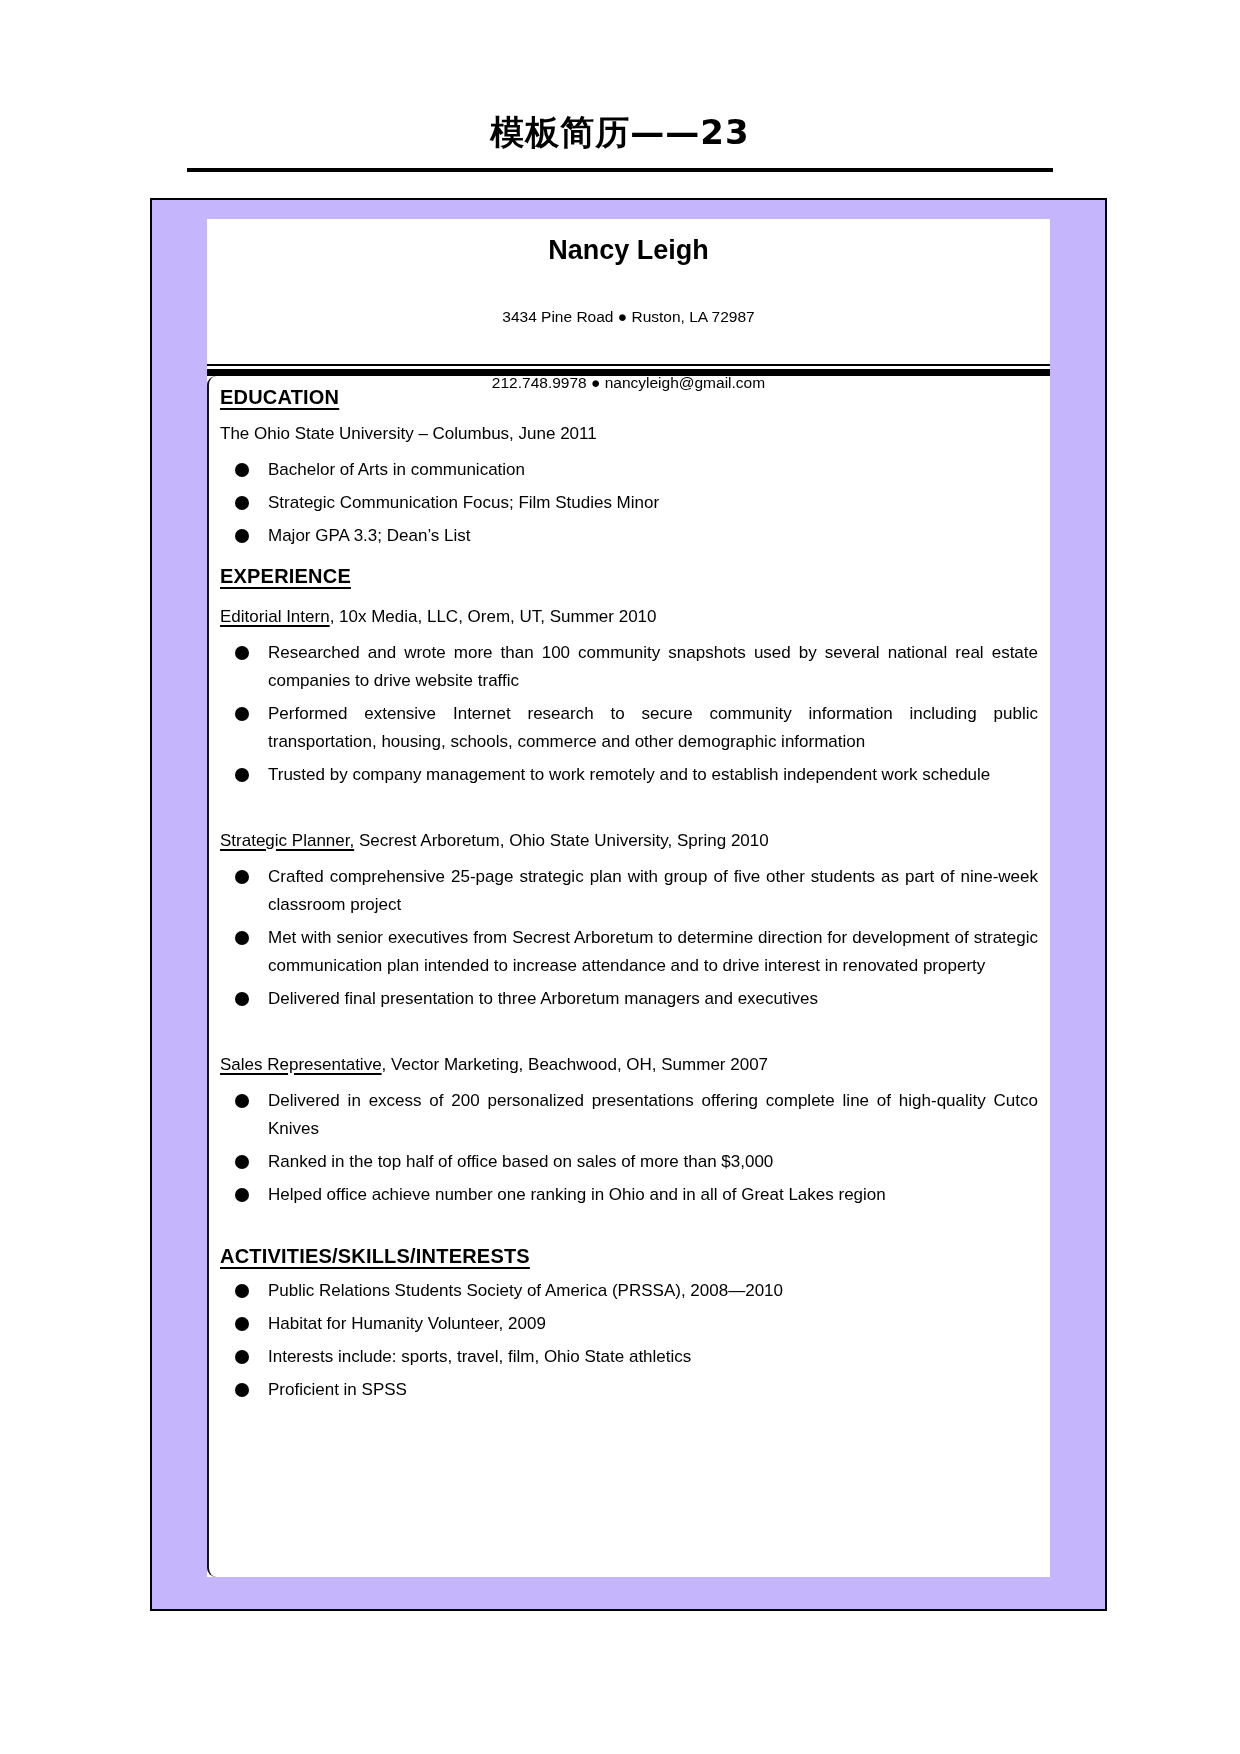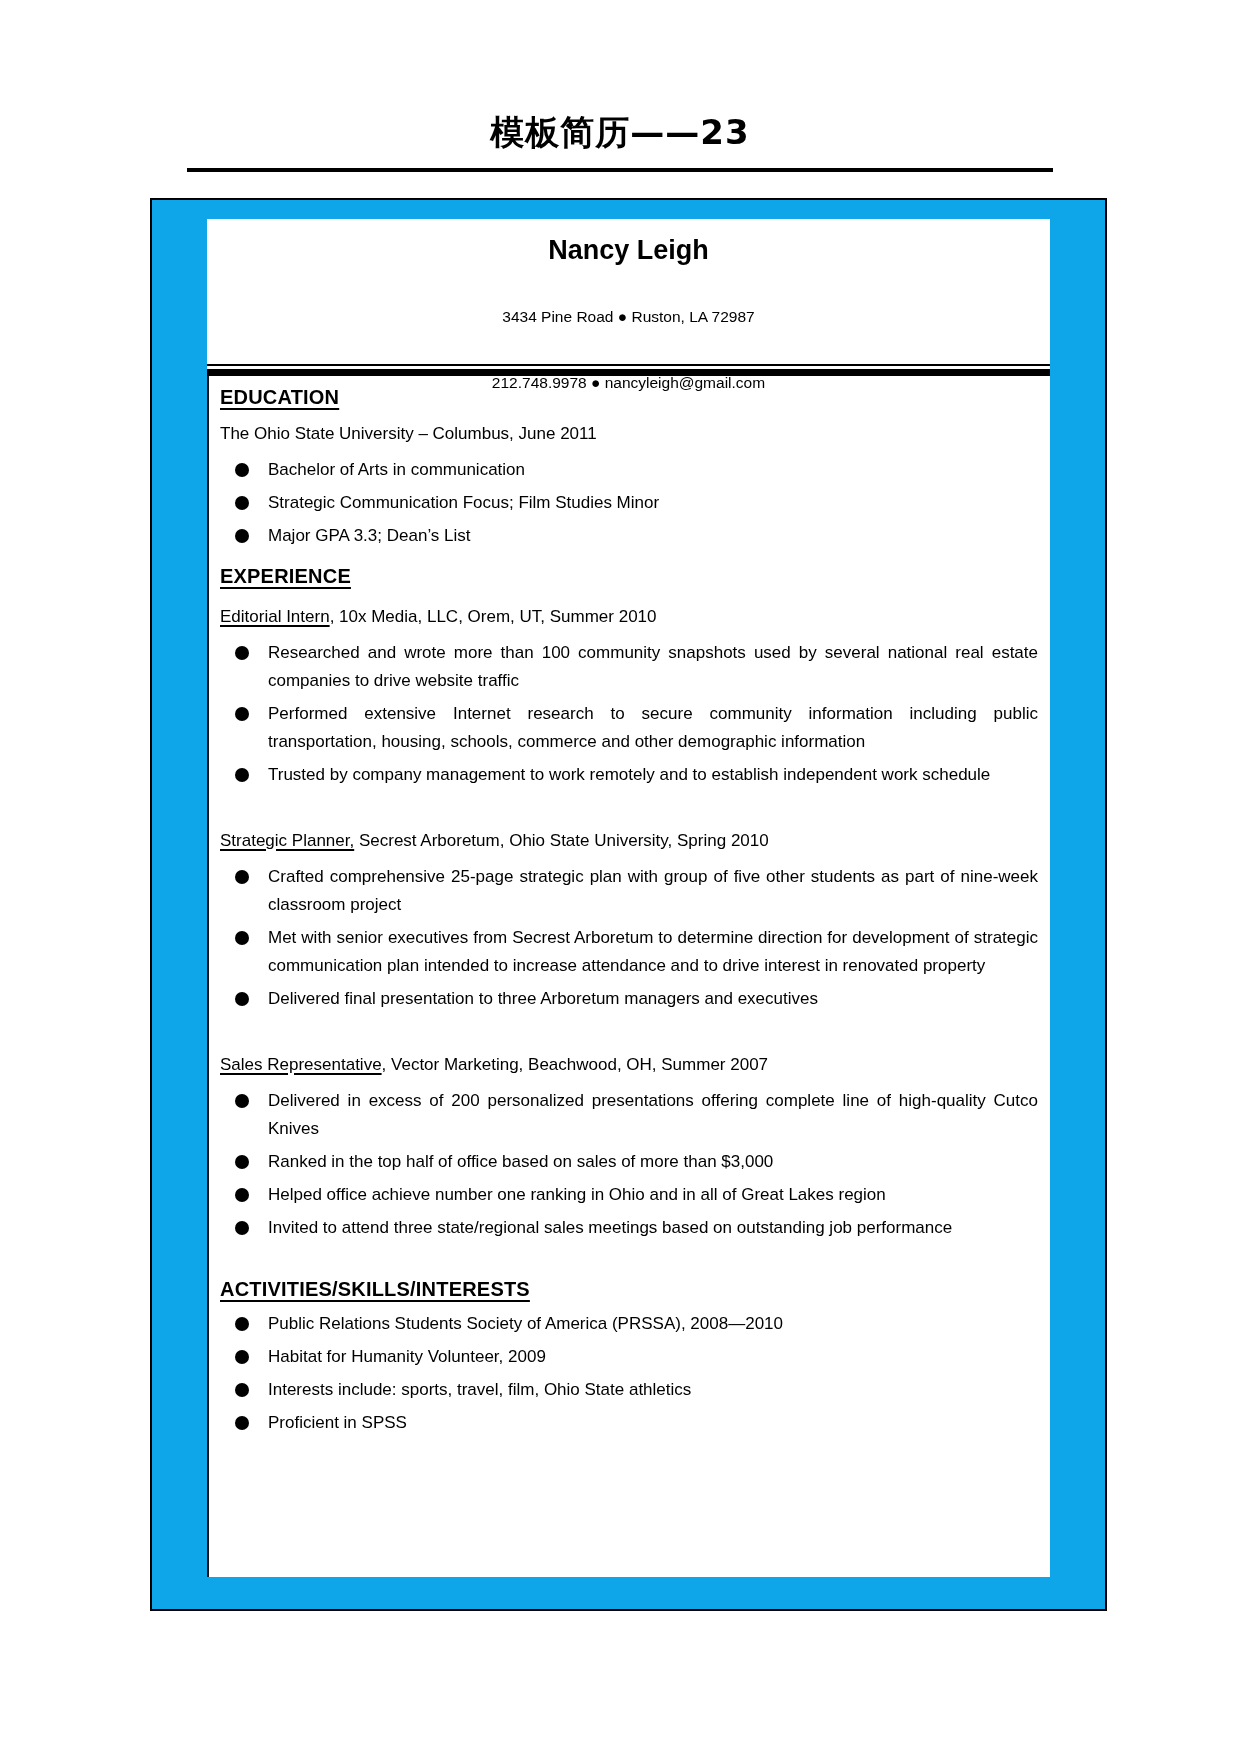--- a/index.html
+++ b/index.html
@@ -23,21 +23,21 @@
   .title-rule {
     width: 866px;
     height: 4px;
     background: #000;
     margin: 15px auto 0 auto;
   }
   .frame {
     margin: 26px 0 0 150px;
     width: 957px;
     height: 1413px;
-    background: #0ea5e9;
+    background: #c4b5fd;
     border: 2px solid #000;
   }
   .sheet {
     margin: 19px 0 0 55px;
     width: 843px;
     height: 1358px;
     background: #ffffff;
   }
   .sheet-header {
     height: 145px;
@@ -60,20 +60,21 @@
     border-bottom: 7px solid #000;
     box-sizing: content-box;
   }
   .content {
     height: 1201px;
     border-left: 2px solid #141414;
     padding: 8px 12px 0 11px;
     font-size: 17px;
     line-height: 28px;
     overflow: hidden;
+    border-radius: 9px;
   }
   h2.section-heading {
     font-size: 20px;
     font-weight: 700;
     letter-spacing: 0.2px;
     text-decoration: underline;
     text-decoration-thickness: 2px;
     text-underline-offset: 4px;
     line-height: 26px;
   }
@@ -162,21 +163,20 @@
         </div>
 
         <div class="job">
           <div class="job-title-line">
             <span class="job-title">Sales Representative</span><span>, Vector Marketing, Beachwood, OH, Summer 2007</span>
           </div>
           <ul class="bullets">
             <li><span class="dot"></span><span>Delivered in excess of 200 personalized presentations offering complete line of high-quality Cutco Knives</span></li>
             <li><span class="dot"></span><span>Ranked in the top half of office based on sales of more than $3,000</span></li>
             <li><span class="dot"></span><span>Helped office achieve number one ranking in Ohio and in all of Great Lakes region</span></li>
-            <li><span class="dot"></span><span>Invited to attend three state/regional sales meetings based on outstanding job performance</span></li>
           </ul>
         </div>
       </section>
 
       <section>
         <h2 class="section-heading heading-activities">ACTIVITIES/SKILLS/INTERESTS</h2>
         <ul class="bullets">
           <li><span class="dot"></span><span>Public Relations Students Society of America (PRSSA), 2008—2010</span></li>
           <li><span class="dot"></span><span>Habitat for Humanity Volunteer, 2009</span></li>
           <li><span class="dot"></span><span>Interests include: sports, travel, film, Ohio State athletics</span></li>

